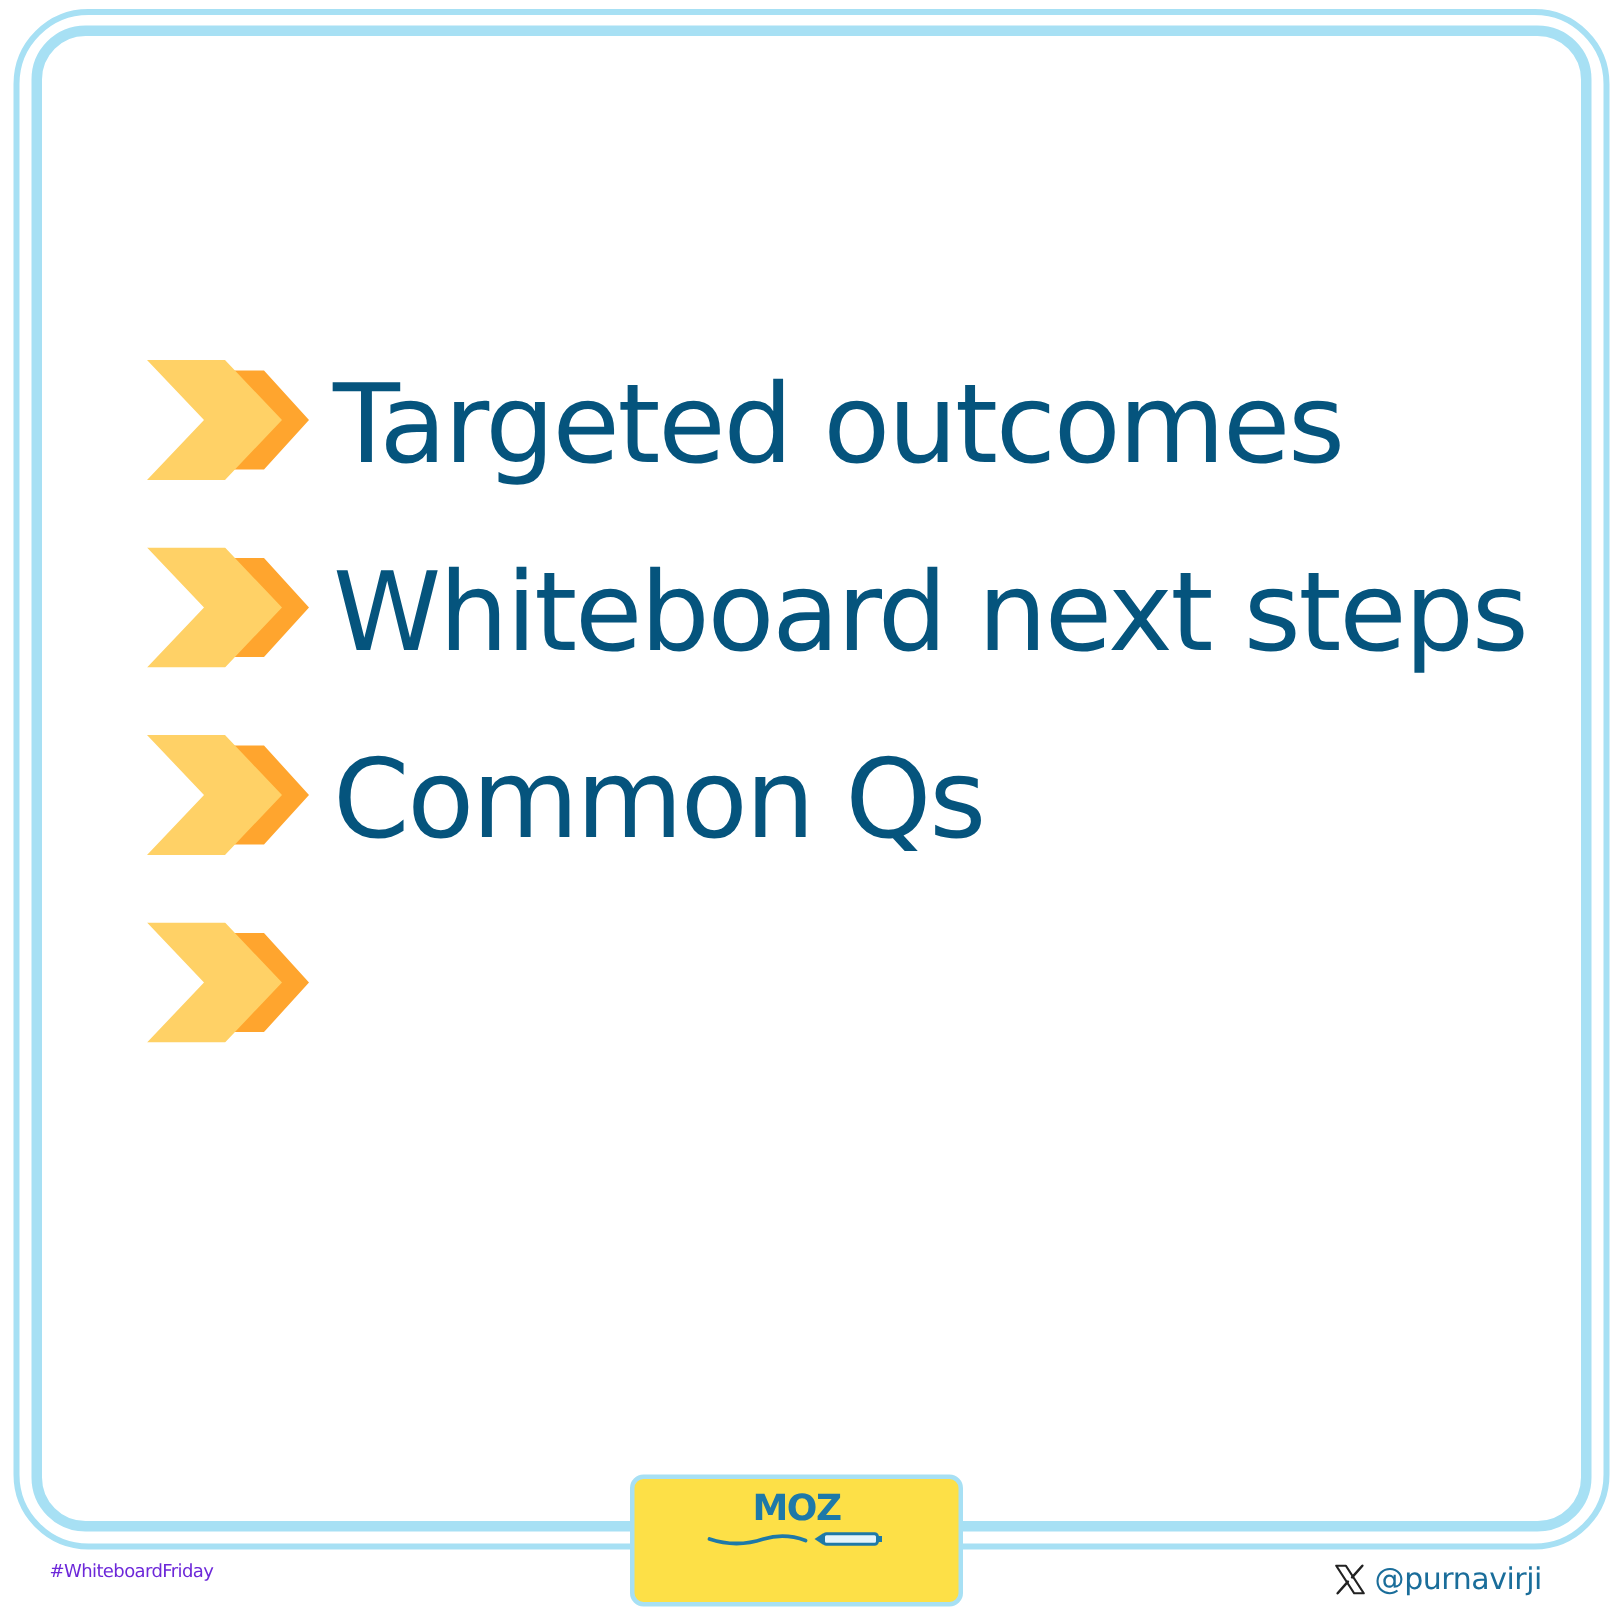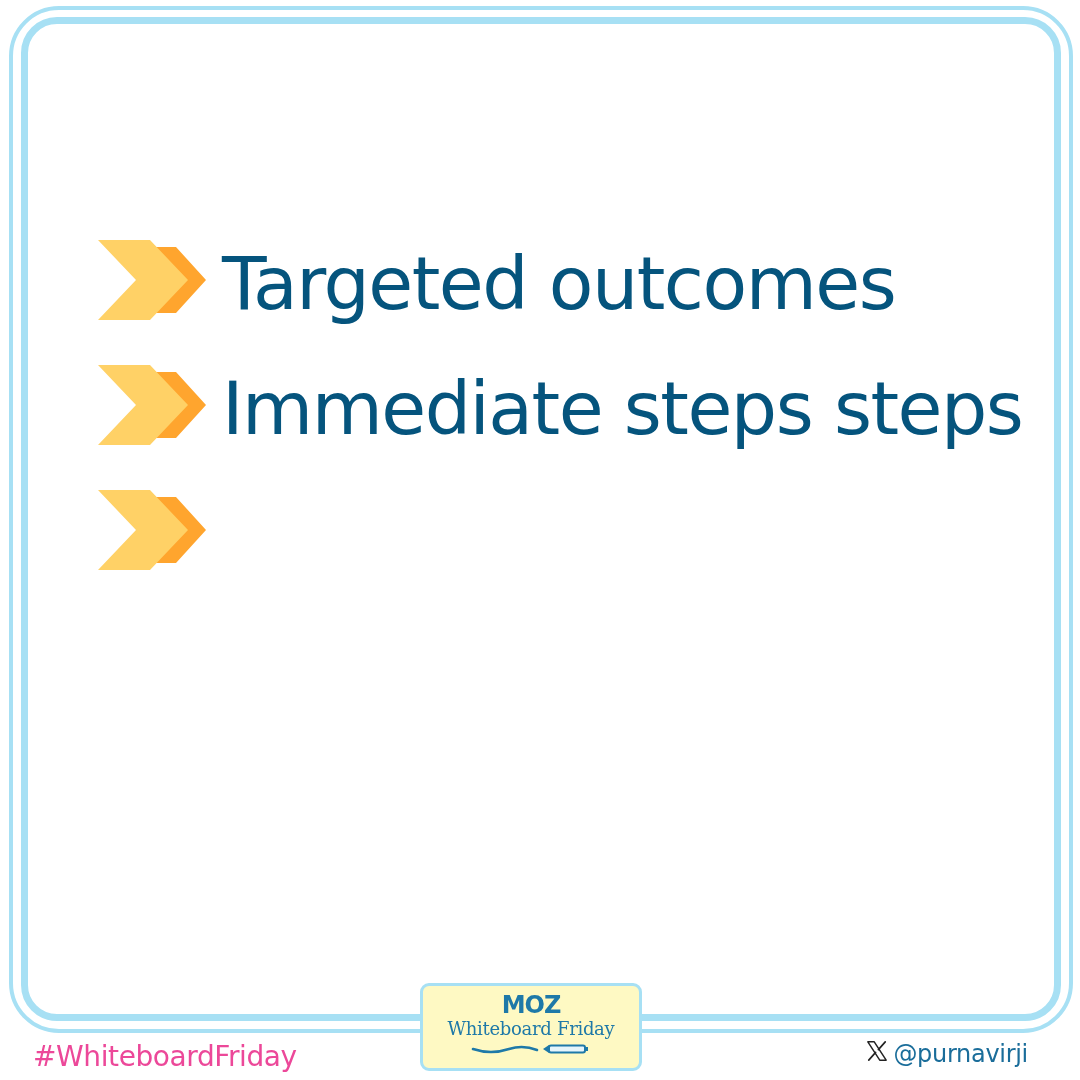--- a/index.html
+++ b/index.html
@@ -3,26 +3,26 @@
 <meta charset="utf-8">
 <style>
   html, body { margin:0; padding:0; }
   body { width:1080px; height:1080px; background:#ffffff; position:relative; overflow:hidden; font-family:"DejaVu Sans", sans-serif; }
   .frame-outer { position:absolute; left:9px; top:6px; width:1056px; height:1019px; border:4.5px solid #a7e0f4; border-radius:50px; box-sizing:content-box; }
   .frame-inner { position:absolute; left:21px; top:17px; width:1026px; height:990px; border:7px solid #a7e0f4; border-radius:36px; box-sizing:content-box; }
   .list { position:absolute; left:98px; top:195px; margin:0; padding:0; list-style:none; }
   .item { display:flex; align-items:flex-end; height:125px; }
   .chev { width:110px; height:80px; flex:0 0 auto; margin-right:14px; }
   .label { font-family:"DejaVu Sans", sans-serif; font-size:73px; color:#05547d; letter-spacing:-1.5px; line-height:1; white-space:nowrap; }
-  .badge { position:absolute; left:420px; top:983px; width:222px; height:88px; background:#fef9c3; border:3px solid #a7e0f4; border-radius:9px; box-sizing:border-box; text-align:center; }
+  .badge { position:absolute; left:420px; top:983px; width:222px; height:88px; background:#fde047; border:3px solid #a7e0f4; border-radius:9px; box-sizing:border-box; text-align:center; }
   .moz { font-family:"DejaVu Sans", sans-serif; font-weight:bold; font-size:24px; color:#1e79a8; letter-spacing:-1px; margin-top:7px; line-height:24px; }
   .wbf { font-family:"DejaVu Serif", serif; font-size:18px; color:#1e79a8; line-height:22px; margin-top:1px; letter-spacing:-0.3px; }
   .squiggle { display:block; margin:3px auto 0; }
-  .hashtag { position:absolute; left:33px; top:1040px; font-family:"DejaVu Sans", sans-serif; font-size:28px; color:#ec4899; letter-spacing:-0.4px; }
-  .handle { position:absolute; right:52px; top:1040px; display:flex; align-items:flex-start; font-family:"DejaVu Sans", sans-serif; font-size:24px; color:#1a6d9a; letter-spacing:-0.3px; }
+  .hashtag { position:absolute; left:33px; top:1040px; font-family:"DejaVu Sans", sans-serif; font-size:12px; color:#6d28d9; letter-spacing:-0.4px; }
+  .handle { position:absolute; right:52px; top:1040px; display:flex; align-items:flex-end; font-family:"DejaVu Sans", sans-serif; font-size:20px; color:#1a6d9a; letter-spacing:-0.3px; }
   .x-icon { width:22px; height:22px; margin-right:5px; }
 </style>
 </head>
 <body>
 
 <div class="frame-outer"></div>
 <div class="frame-inner"></div>
 
 <ul class="list">
   <li class="item">
@@ -30,33 +30,39 @@
       <polygon points="38,7 78,7 108,40 78,73 38,73 68,40" fill="#ffa52e"></polygon>
       <polygon points="0,0 52,0 90,40 52,80 0,80 38,40" fill="#ffd166"></polygon>
     </svg>
     <span class="label">Targeted outcomes</span>
   </li>
   <li class="item">
     <svg class="chev" viewBox="0 0 110 80">
       <polygon points="38,7 78,7 108,40 78,73 38,73 68,40" fill="#ffa52e"></polygon>
       <polygon points="0,0 52,0 90,40 52,80 0,80 38,40" fill="#ffd166"></polygon>
     </svg>
-    <span class="label">Immediate steps steps</span>
+    <span class="label">Whiteboard next steps</span>
+  </li>
+  <li class="item">
+    <svg class="chev" viewBox="0 0 110 80">
+      <polygon points="38,7 78,7 108,40 78,73 38,73 68,40" fill="#ffa52e"></polygon>
+      <polygon points="0,0 52,0 90,40 52,80 0,80 38,40" fill="#ffd166"></polygon>
+    </svg>
+    <span class="label">Common Qs</span>
   </li>
   <li class="item">
     <svg class="chev" viewBox="0 0 110 80">
       <polygon points="38,7 78,7 108,40 78,73 38,73 68,40" fill="#ffa52e"></polygon>
       <polygon points="0,0 52,0 90,40 52,80 0,80 38,40" fill="#ffd166"></polygon>
     </svg>
   </li>
 </ul>
 
 <div class="badge">
   <div class="moz">MOZ</div>
-  <div class="wbf">Whiteboard Friday</div>
   <svg class="squiggle" width="120" height="12" viewBox="0 0 120 12">
     <path d="M2,6 C14,10 26,10 38,6 C48,3 58,4 66,7" stroke="#1e79a8" stroke-width="2.5" fill="none" stroke-linecap="round"></path>
     <polygon points="72,6 78,2 78,10" fill="#1e79a8"></polygon>
     <rect x="78" y="2.5" width="36" height="7" rx="2" fill="#e6f5fc" stroke="#1e79a8" stroke-width="2"></rect>
     <rect x="113" y="4" width="4" height="4" fill="#1e79a8"></rect>
   </svg>
 </div>
 
 <div class="hashtag">#WhiteboardFriday</div>
 

